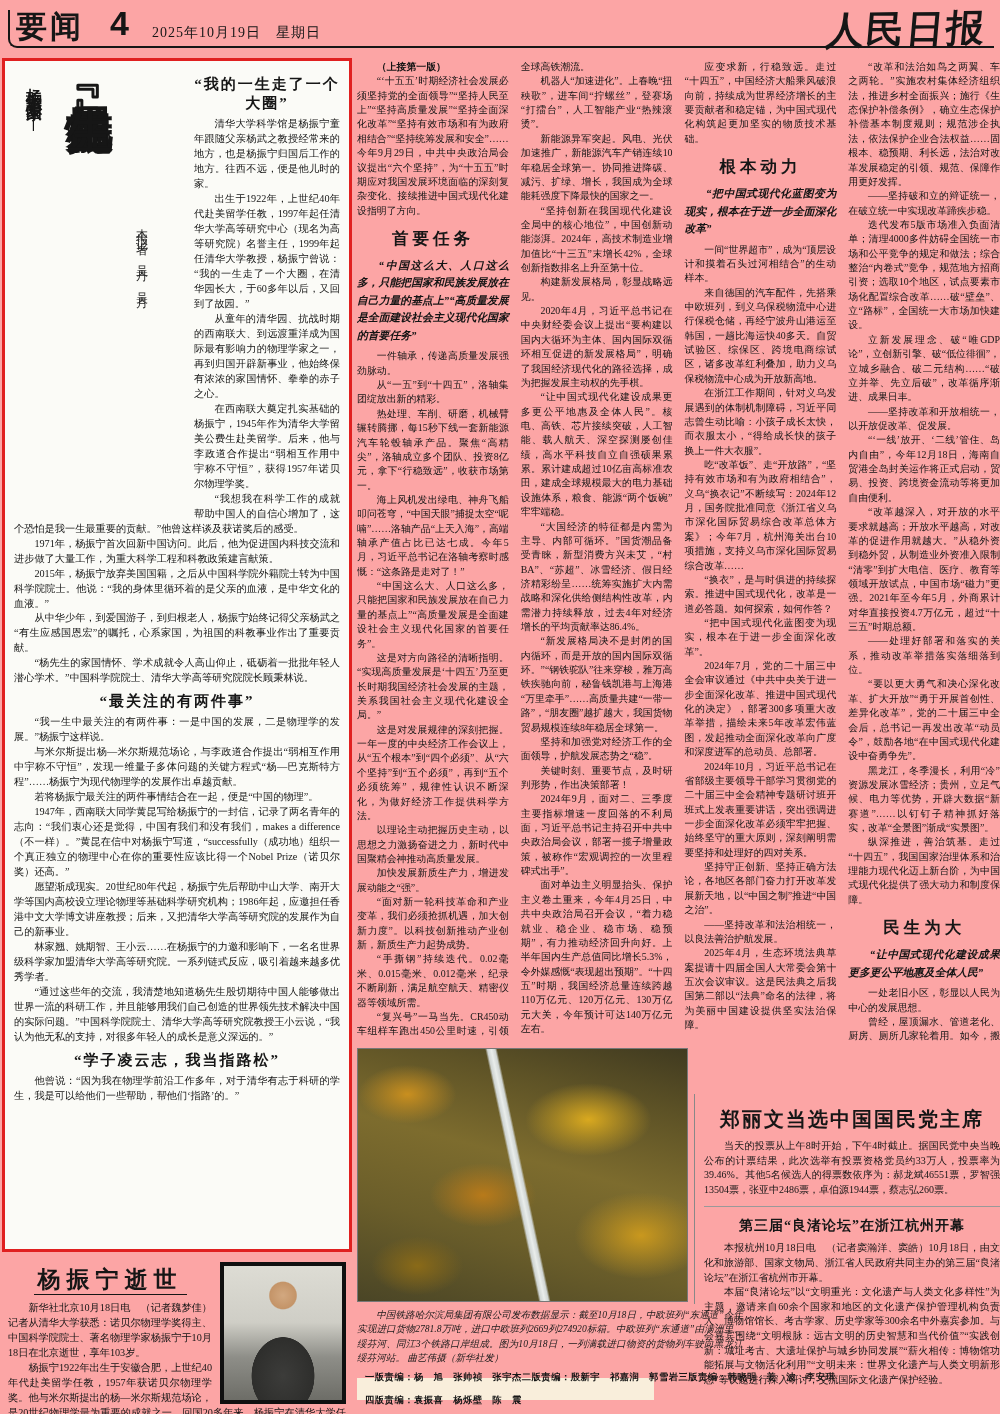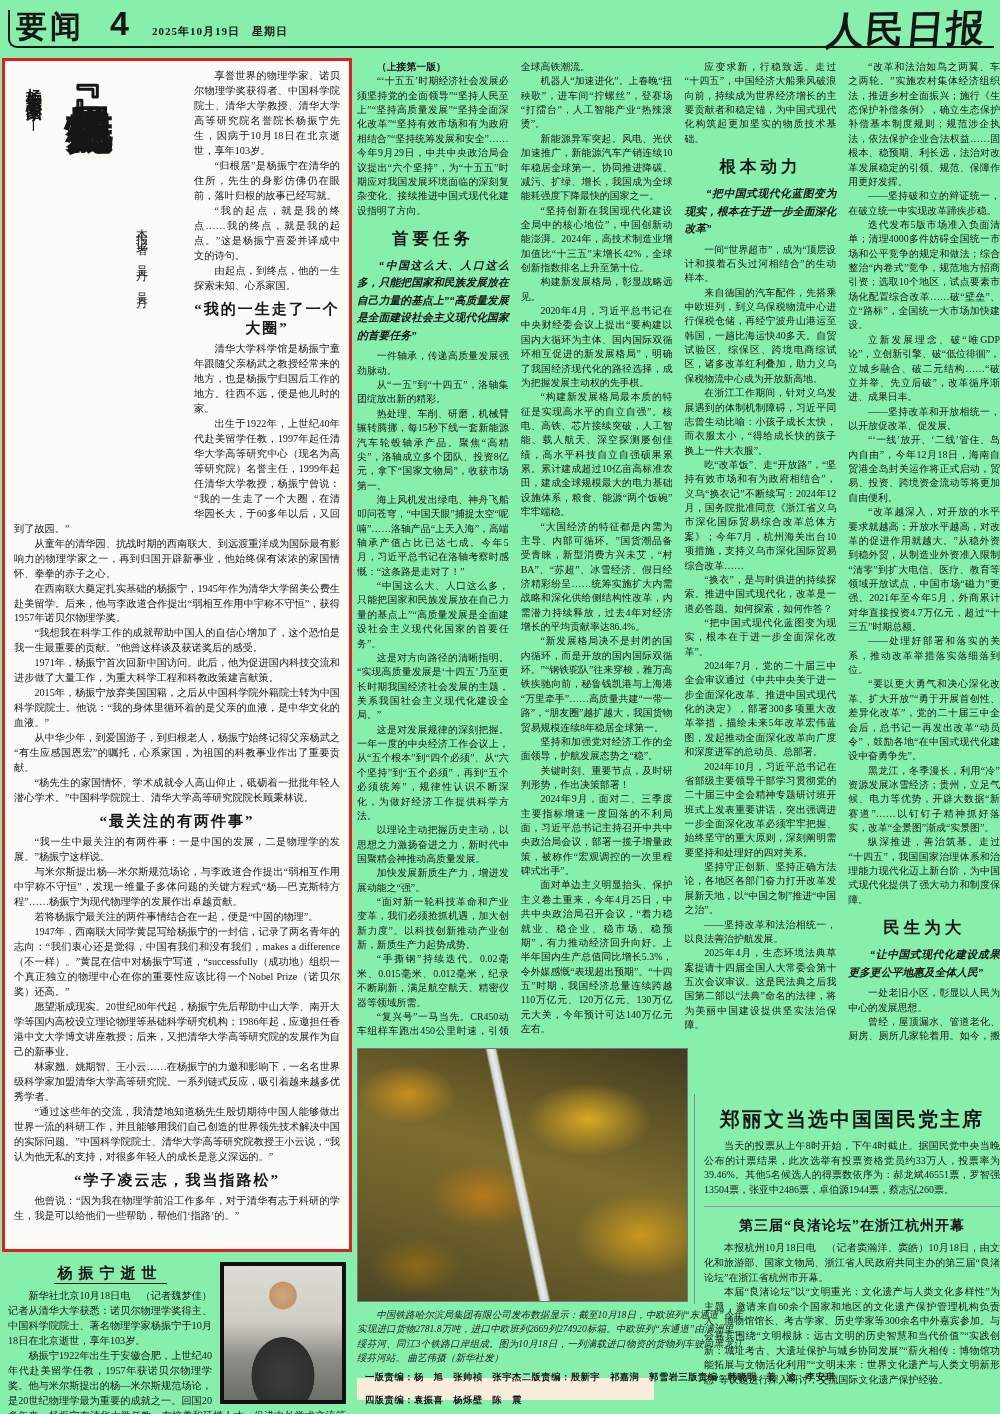--- a/index.html
+++ b/index.html
@@ -1,26 +1,26 @@
 <!DOCTYPE html>
 <html lang="zh"><head>
 <meta charset="utf-8">
 <style>
   * { margin:0; padding:0; box-sizing:border-box; }
   body { background:#e8e8e4; font-family:"Liberation Serif","DejaVu Serif",serif; }
   .page { position:relative; width:1000px; height:1414px; margin:0 auto;
-          background:#86efac; color:#161616; overflow:hidden; }
+          background:#fca5a5; color:#161616; overflow:hidden; }
 
   
   .hdr-rule { position:absolute; left:8px; top:10px; width:986px; height:38px;
               border-left:2.5px solid #161616; border-bottom:2.5px solid #161616;
               border-bottom-left-radius:9px; }
   .hdr-section { position:absolute; left:16px; top:6px; font-size:31px; font-weight:bold; letter-spacing:3px; }
   .hdr-page { position:absolute; left:110px; top:4px; font-size:34px; font-weight:bold; font-family:"Liberation Sans",sans-serif; }
-  .hdr-date { position:absolute; left:152px; top:24px; font-size:11px; font-weight:bold; letter-spacing:1px; }
+  .hdr-date { position:absolute; left:152px; top:24px; font-size:14px; font-weight:normal; letter-spacing:1px; }
   .masthead { position:absolute; right:14px; top:4px; font-size:38px; font-weight:bold;
               transform:skewX(-6deg) rotate(-1deg); letter-spacing:2px; }
 
   
   .main-art { position:absolute; left:2px; top:58px; width:350px; height:1194px;
               border:3.5px solid #e02020; background:#fbfbf7; padding:8px 9px 6px;
               overflow:hidden; }
   .headline-zone { float:left; width:172px; height:452px; display:flex; flex-direction:row;
                    justify-content:flex-start; margin-right:8px; }
   .v-kicker { writing-mode:vertical-rl; font-size:16px; font-weight:bold; letter-spacing:3px;
@@ -34,21 +34,21 @@
   .main-art h3 { clear:none; text-align:center; font-size:15px; font-weight:bold;
                  letter-spacing:2px; margin:6px 0 4px; }
 
   
   .obit { position:absolute; left:2px; top:1260px; width:350px; height:154px; padding:2px 6px; }
   .obit-photo { float:right; width:126px; height:142px; margin-left:8px; border:4px solid #101010;
                 background:
                  radial-gradient(circle at 50% 22%, #d2a880 0%, #c49468 11%, rgba(0,0,0,0) 12%),
                  radial-gradient(ellipse 52px 64px at 50% 82%, #3c3c3a 0%, #2e2e2c 60%, rgba(0,0,0,0) 61%),
                  linear-gradient(180deg,#dddcd4 0%,#cfcec6 42%,#8e8e88 68%,#6d6d67 100%); }
-  .obit h2 { text-align:center; font-size:15px; letter-spacing:6px; margin:2px 0 6px; }
+  .obit h2 { text-align:center; font-size:23px; letter-spacing:6px; margin:2px 0 6px; }
   .obit h2 span { border-bottom:1.5px solid #161616; padding:0 4px 2px; }
 
   
   .cols4 { position:absolute; left:357px; top:60px; width:643px; height:986px;
            column-count:4; column-gap:12px; column-fill:auto; overflow:hidden; }
   .cols4 p { font-size:9.9px; line-height:1.45; }
   .cols4 .note { font-weight:bold; }
   .cols4 h3 { text-align:center; font-size:16.5px; font-weight:bold; letter-spacing:4px;
               margin:10px 0 7px; break-after:avoid; }
   .epigraph { font-weight:bold; font-style:italic; font-size:10.8px !important;
@@ -95,26 +95,20 @@
   <div class="hdr-page">4</div>
   <div class="hdr-date">2025年10月19日　星期日</div>
   <div class="masthead">人民日报</div>
 
   <div class="main-art">
     <div class="headline-zone">
       <div class="v-kicker">杨振宁心系家国——</div>
       <div class="v-title">『归根居』前忆先生</div>
       <div class="v-byline">本报记者　吴丹　吴月</div>
     </div>
-    <div>
-        <p>享誉世界的物理学家、诺贝尔物理学奖获得者、中国科学院院士、清华大学教授、清华大学高等研究院名誉院长杨振宁先生，因病于10月18日在北京逝世，享年103岁。</p>
-        <p>“归根居”是杨振宁在清华的住所，先生的身影仿佛仍在眼前，落叶归根的故事已经写就。</p>
-        <p>“我的起点，就是我的终点……我的终点，就是我的起点。”这是杨振宁喜爱并译成中文的诗句。</p>
-        <p>由起点，到终点，他的一生探索未知、心系家国。</p>
-      </div>
     <h3>“我的一生走了一个大圈”</h3>
     <div>
         <p>清华大学科学馆是杨振宁童年跟随父亲杨武之教授经常来的地方，也是杨振宁归国后工作的地方。往西不远，便是他儿时的家。</p>
         <p>出生于1922年，上世纪40年代赴美留学任教，1997年起任清华大学高等研究中心（现名为高等研究院）名誉主任，1999年起任清华大学教授，杨振宁曾说：“我的一生走了一个大圈，在清华园长大，于60多年以后，又回到了故园。”</p>
         <p>从童年的清华园、抗战时期的西南联大、到远渡重洋成为国际最有影响力的物理学家之一，再到归国开辟新事业，他始终保有浓浓的家国情怀、拳拳的赤子之心。</p>
         <p>在西南联大奠定扎实基础的杨振宁，1945年作为清华大学留美公费生赴美留学。后来，他与李政道合作提出“弱相互作用中宇称不守恒”，获得1957年诺贝尔物理学奖。</p>
         <p>“我想我在科学工作的成就帮助中国人的自信心增加了，这个恐怕是我一生最重要的贡献。”他曾这样谈及获诺奖后的感受。</p>
         <p>1971年，杨振宁首次回新中国访问。此后，他为促进国内科技交流和进步做了大量工作，为重大科学工程和科教政策建言献策。</p>
         <p>2015年，杨振宁放弃美国国籍，之后从中国科学院外籍院士转为中国科学院院士。他说：“我的身体里循环着的是父亲的血液，是中华文化的血液。”</p>
         <p>从中华少年，到爱国游子，到归根老人，杨振宁始终记得父亲杨武之“有生应感国恩宏”的嘱托，心系家国，为祖国的科教事业作出了重要贡献。</p>
@@ -148,36 +142,36 @@
 
   <div class="cols4">
     <p class="note">（上接第一版）</p>
     <p>“‘十五五’时期经济社会发展必须坚持党的全面领导”“坚持人民至上”“坚持高质量发展”“坚持全面深化改革”“坚持有效市场和有为政府相结合”“坚持统筹发展和安全”……今年9月29日，中共中央政治局会议提出“六个坚持”，为“十五五”时期应对我国发展环境面临的深刻复杂变化、接续推进中国式现代化建设指明了方向。</p>
 
     <h3>首要任务</h3>
     <p class="epigraph">“中国这么大、人口这么多，只能把国家和民族发展放在自己力量的基点上”“高质量发展是全面建设社会主义现代化国家的首要任务”</p>
     <div>
         <p>一件轴承，传递高质量发展强劲脉动。</p>
         <p>从“一五”到“十四五”，洛轴集团绽放出新的精彩。</p>
-        <p>热处理、车削、研磨，机械臂辗转腾挪，每15秒下线一套新能源汽车轮毂轴承产品。聚焦“高精尖”，洛轴成立多个团队、投资8亿元，拿下“国家文物局”，收获市场第一。</p>
+        <p>热处理、车削、研磨，机械臂辗转腾挪，每15秒下线一套新能源汽车轮毂轴承产品。聚焦“高精尖”，洛轴成立多个团队、投资8亿元，拿下“行稳致远”，收获市场第一。</p>
         <p>海上风机发出绿电、神舟飞船叩问苍穹，“中国天眼”捕捉太空“呢喃”……洛轴产品“上天入海”，高端轴承产值占比已达七成。今年5月，习近平总书记在洛轴考察时感慨：“这条路是走对了！”</p>
         <p>“中国这么大、人口这么多，只能把国家和民族发展放在自己力量的基点上”“高质量发展是全面建设社会主义现代化国家的首要任务”。</p>
         <p>这是对方向路径的清晰指明。“实现高质量发展是‘十四五’乃至更长时期我国经济社会发展的主题，关系我国社会主义现代化建设全局。”</p>
         <p>这是对发展规律的深刻把握。一年一度的中央经济工作会议上，从“五个根本”到“四个必须”、从“六个坚持”到“五个必须”，再到“五个必须统筹”，规律性认识不断深化，为做好经济工作提供科学方法。</p>
         <p>以理论主动把握历史主动，以思想之力激扬奋进之力，新时代中国聚精会神推动高质量发展。</p>
         <p>加快发展新质生产力，增进发展动能之“强”。</p>
         <p>“面对新一轮科技革命和产业变革，我们必须抢抓机遇，加大创新力度”。以科技创新推动产业创新，新质生产力起势成势。</p>
         <p>“手撕钢”持续迭代。0.02毫米、0.015毫米、0.012毫米，纪录不断刷新，满足航空航天、精密仪器等领域所需。</p>
         <p>“复兴号”一马当先。CR450动车组样车跑出450公里时速，引领全球高铁潮流。</p>
         <p>机器人“加速进化”。上春晚“扭秧歌”，进车间“拧螺丝”，登赛场“打擂台”，人工智能产业“热辣滚烫”。</p>
         <p>新能源异军突起。风电、光伏加速推广，新能源汽车产销连续10年稳居全球第一。协同推进降碳、减污、扩绿、增长，我国成为全球能耗强度下降最快的国家之一。</p>
         <p>“坚持创新在我国现代化建设全局中的核心地位”，中国创新动能澎湃。2024年，高技术制造业增加值比“十三五”末增长42%，全球创新指数排名上升至第十位。</p>
         <p>构建新发展格局，彰显战略远见。</p>
         <p>2020年4月，习近平总书记在中央财经委会议上提出“要构建以国内大循环为主体、国内国际双循环相互促进的新发展格局”，明确了我国经济现代化的路径选择，成为把握发展主动权的先手棋。</p>
-        <p>“构建新发展格局最本质的特征是实现高水平的自立自强”。核电、高铁、芯片接续突破，人工智能、载人航天、深空探测屡创佳绩，高水平科技自立自强硕果累累。累计建成超过10亿亩高标准农田，建成全球规模最大的电力基础设施体系，粮食、能源“两个饭碗”牢牢端稳。</p>
+        <p>“让中国式现代化建设成果更多更公平地惠及全体人民”。核电、高铁、芯片接续突破，人工智能、载人航天、深空探测屡创佳绩，高水平科技自立自强硕果累累。累计建成超过10亿亩高标准农田，建成全球规模最大的电力基础设施体系，粮食、能源“两个饭碗”牢牢端稳。</p>
         <p>“大国经济的特征都是内需为主导、内部可循环。”国货潮品备受青睐，新型消费方兴未艾，“村BA”、“苏超”、冰雪经济、假日经济精彩纷呈……统筹实施扩大内需战略和深化供给侧结构性改革，内需潜力持续释放，过去4年对经济增长的平均贡献率达86.4%。</p>
         <p>“新发展格局决不是封闭的国内循环，而是开放的国内国际双循环。”“钢铁驼队”往来穿梭，雅万高铁疾驰向前，秘鲁钱凯港与上海港“万里牵手”……高质量共建“一带一路”，“朋友圈”越扩越大，我国货物贸易规模连续8年稳居全球第一。</p>
         <p>坚持和加强党对经济工作的全面领导，护航发展态势之“稳”。</p>
         <p>关键时刻、重要节点，及时研判形势，作出决策部署！</p>
         <p>2024年9月，面对二、三季度主要指标增速一度回落的不利局面，习近平总书记主持召开中共中央政治局会议，部署一揽子增量政策，被称作“宏观调控的一次里程碑式出手”。</p>
         <p>面对单边主义明显抬头、保护主义卷土重来，今年4月25日，中共中央政治局召开会议，“着力稳就业、稳企业、稳市场、稳预期”，有力推动经济回升向好。上半年国内生产总值同比增长5.3%，令外媒感慨“表现超出预期”。“十四五”时期，我国经济总量连续跨越110万亿元、120万亿元、130万亿元大关，今年预计可达140万亿元左右。</p>
         <p>应变求新，行稳致远。走过“十四五”，中国经济大船乘风破浪向前，持续成为世界经济增长的主要贡献者和稳定锚，为中国式现代化构筑起更加坚实的物质技术基础。</p>
       </div>
 
     <h3>根本动力</h3>

